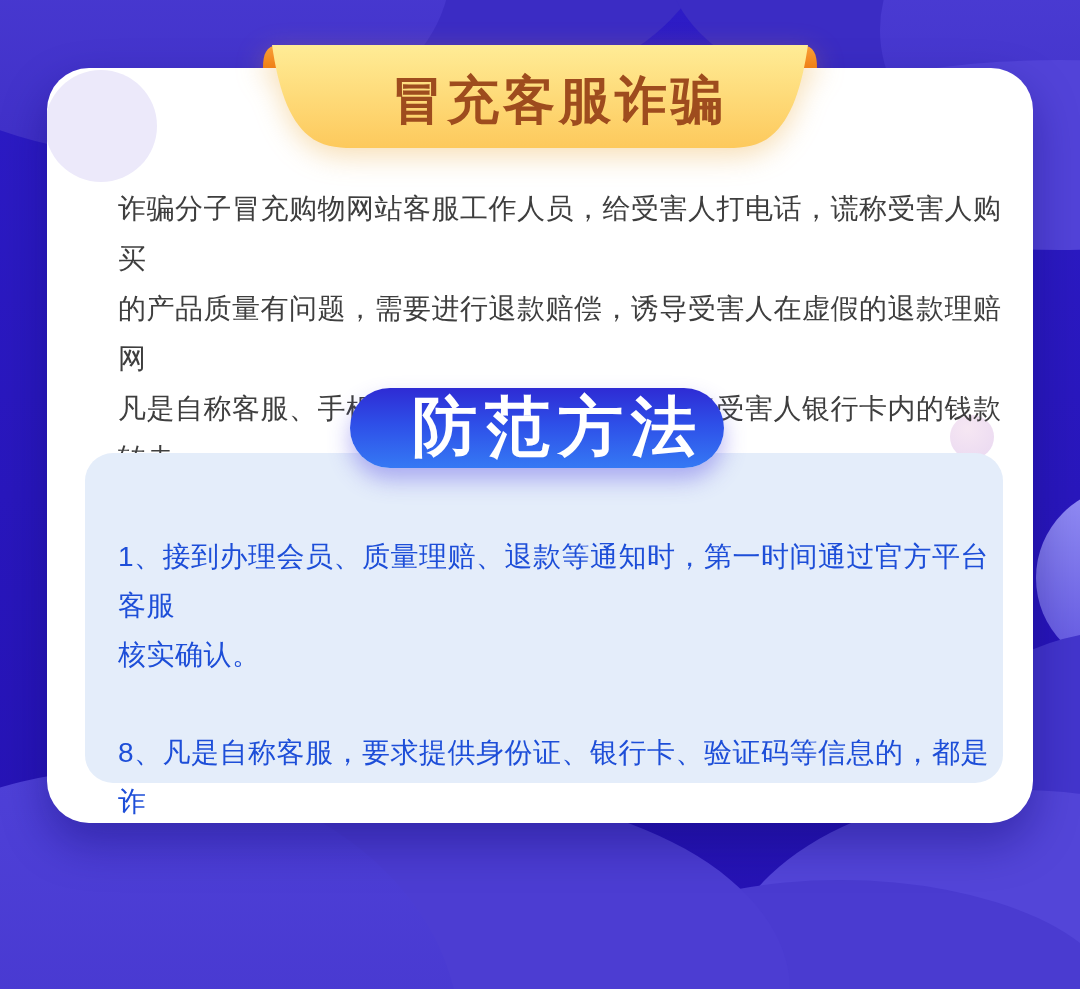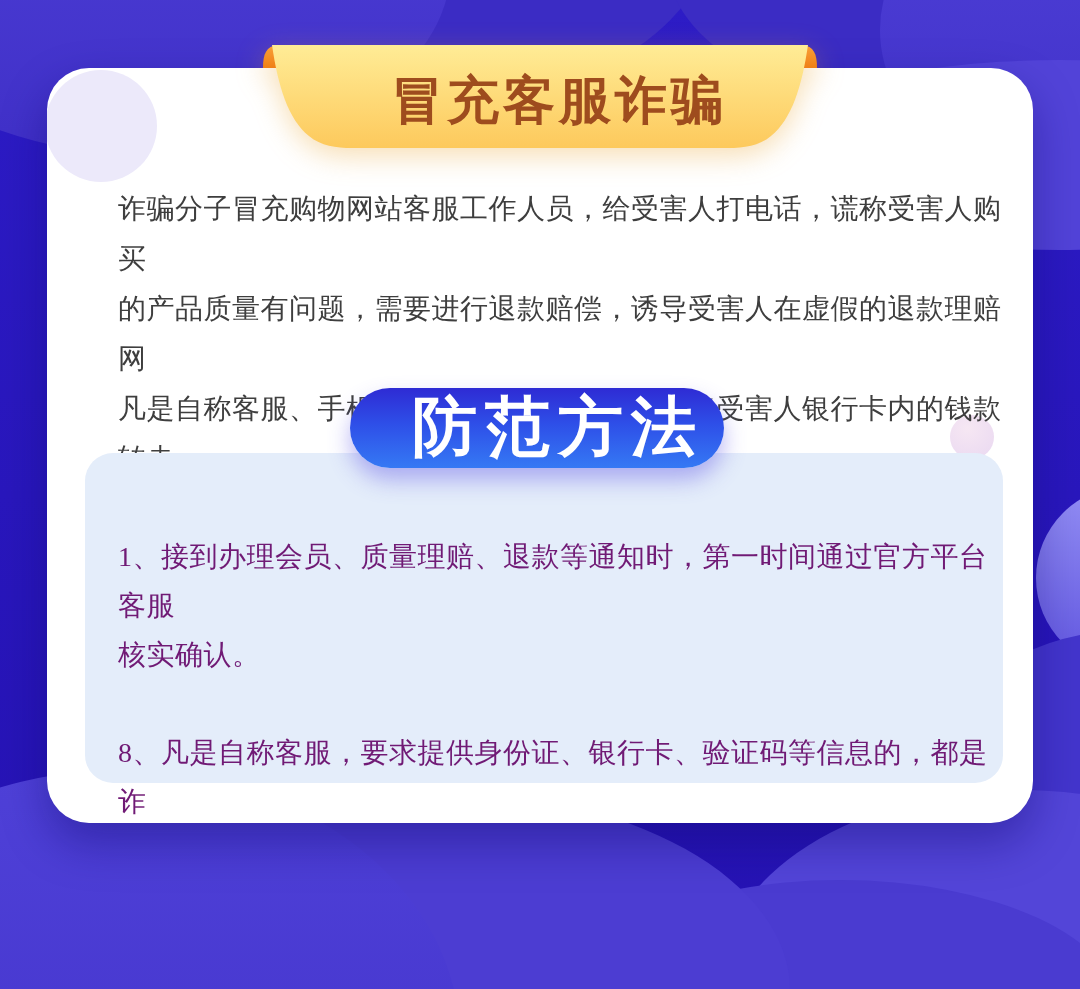--- a/index.html
+++ b/index.html
@@ -28,22 +28,22 @@
     position:absolute;left:71px;top:116px;width:884px;
     font-size:28px;line-height:50px;color:#3E3E3E;
     white-space:pre-line;letter-spacing:.5px;
   }
   .prevention-panel{
     position:absolute;left:38px;top:385px;width:918px;height:330px;
     background:#E4EDFA;border-radius:28px;
   }
   .prevention-list{
     position:absolute;left:33px;top:30px;width:880px;
-    font-size:28px;line-height:49px;color:#701a75;
-    white-space:pre-line;letter-spacing:.5px;font-family:Liberation Serif, serif;
+    font-size:28px;line-height:49px;color:#1d4ed8;
+    white-space:pre-line;letter-spacing:.5px;
   }
   .tip-item{margin:0;padding:0;}
 
   .banner-svg{position:absolute;left:0;top:0;z-index:3;
     filter:drop-shadow(0 8px 14px rgba(233,160,40,.35));}
   .banner-title{
     position:absolute;left:0;top:66px;width:1080px;z-index:4;
     text-align:center;font-size:52px;font-weight:800;letter-spacing:4px;
     color:#9E4C1E;
     padding-left:19px;

